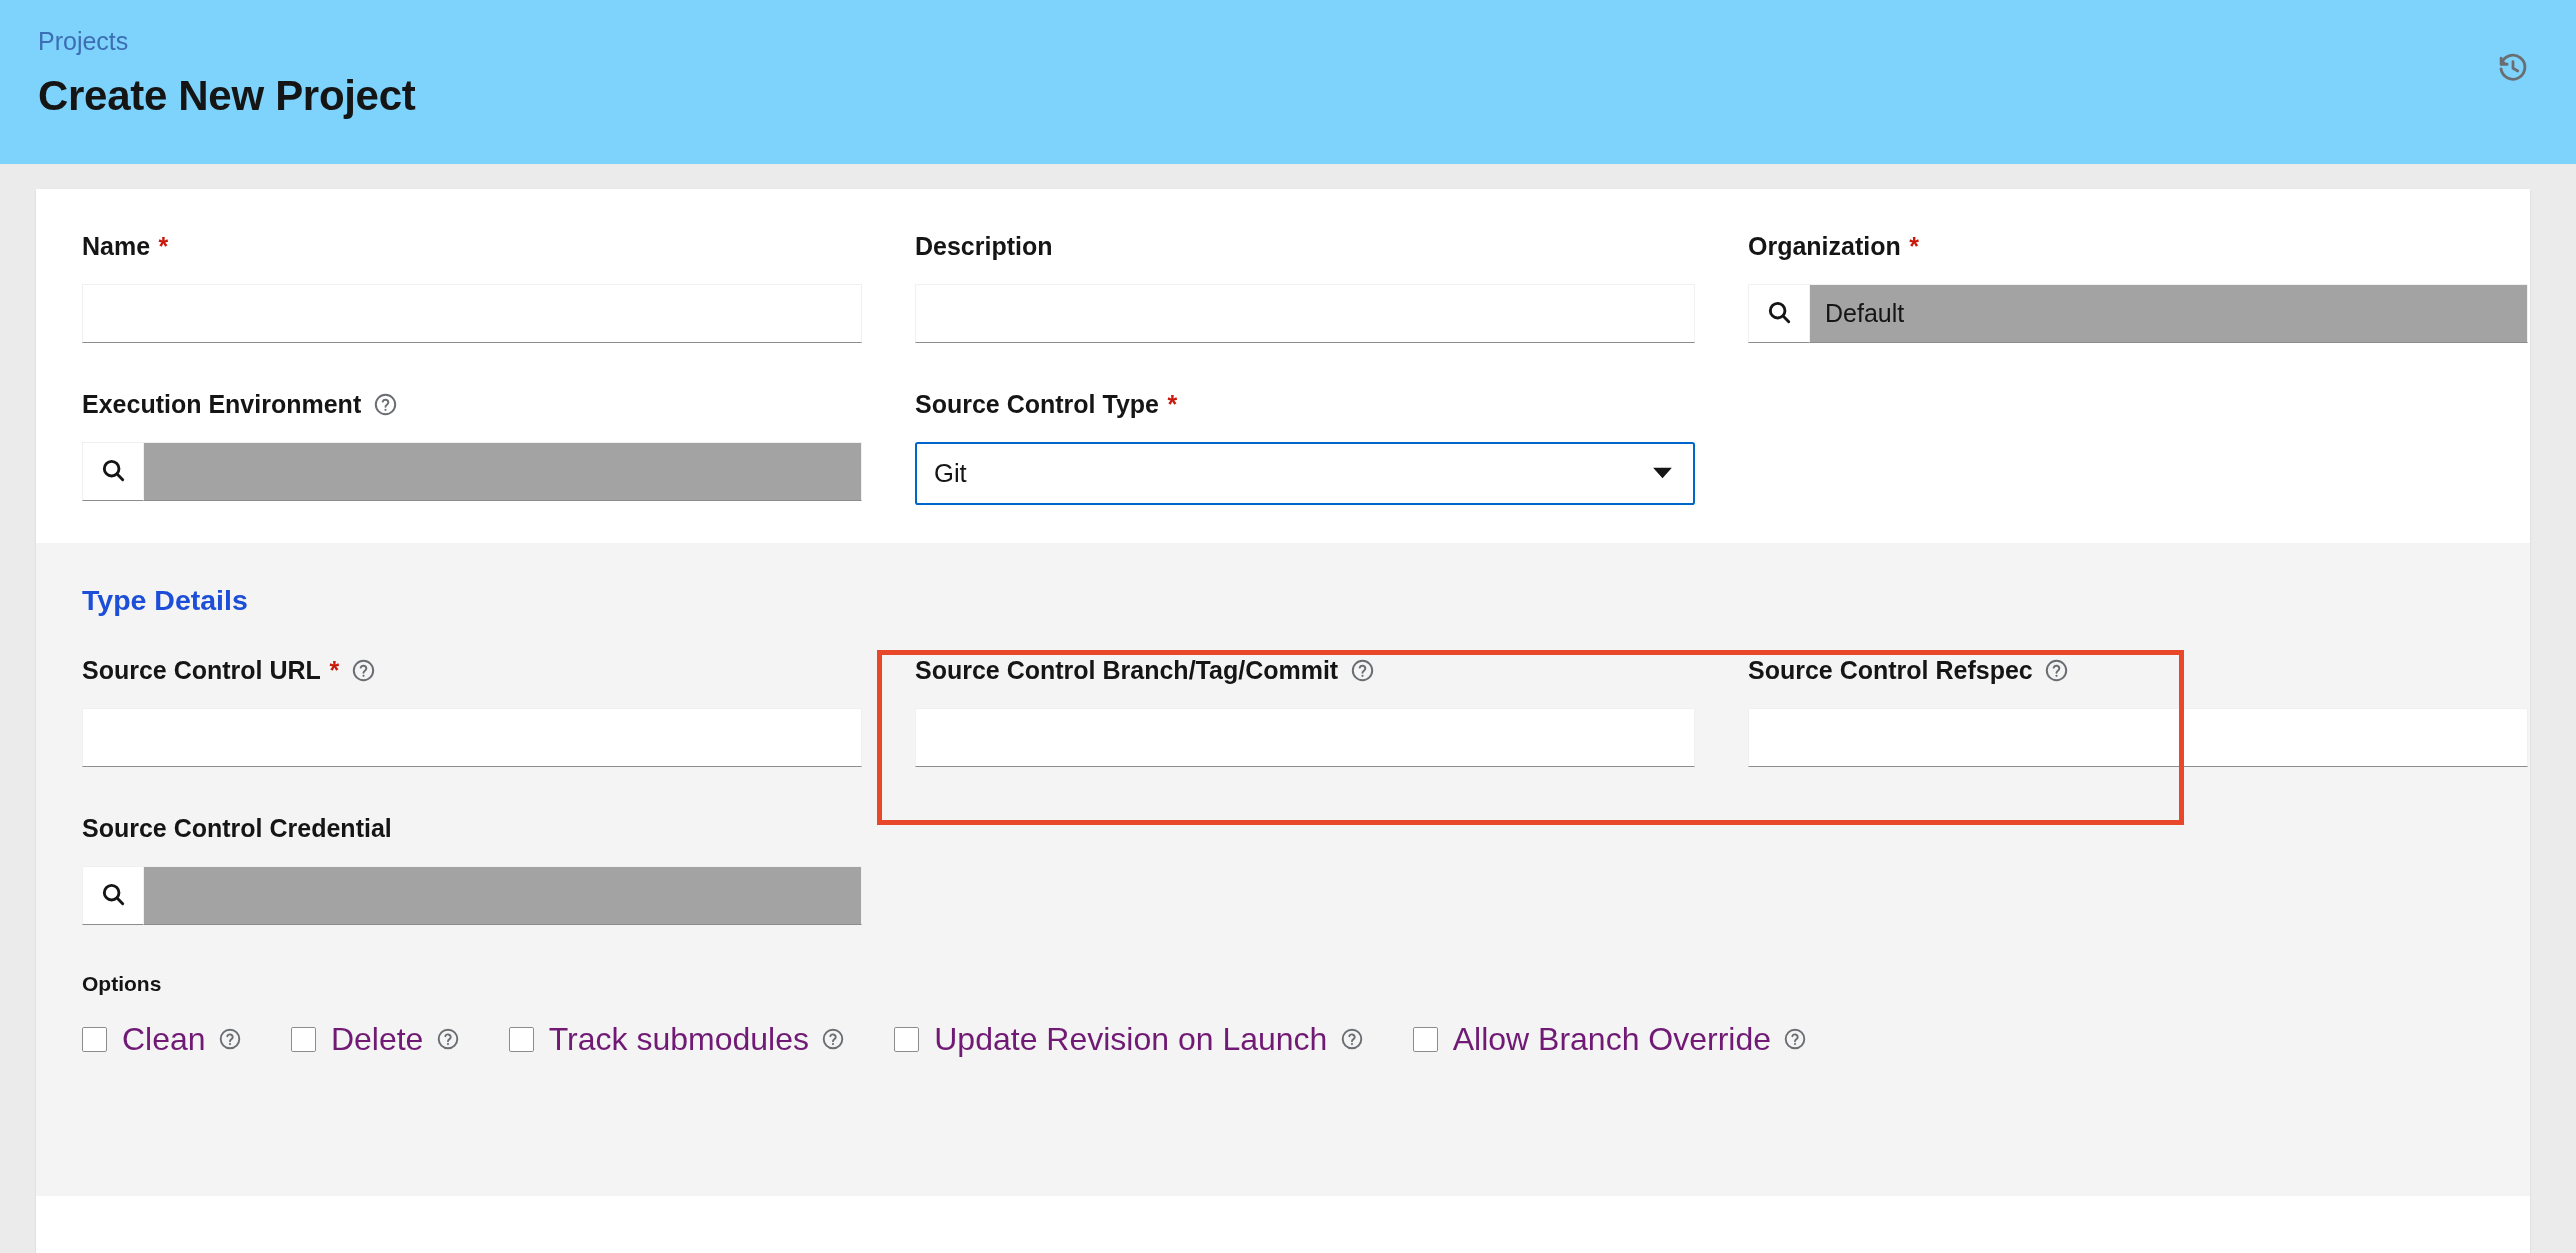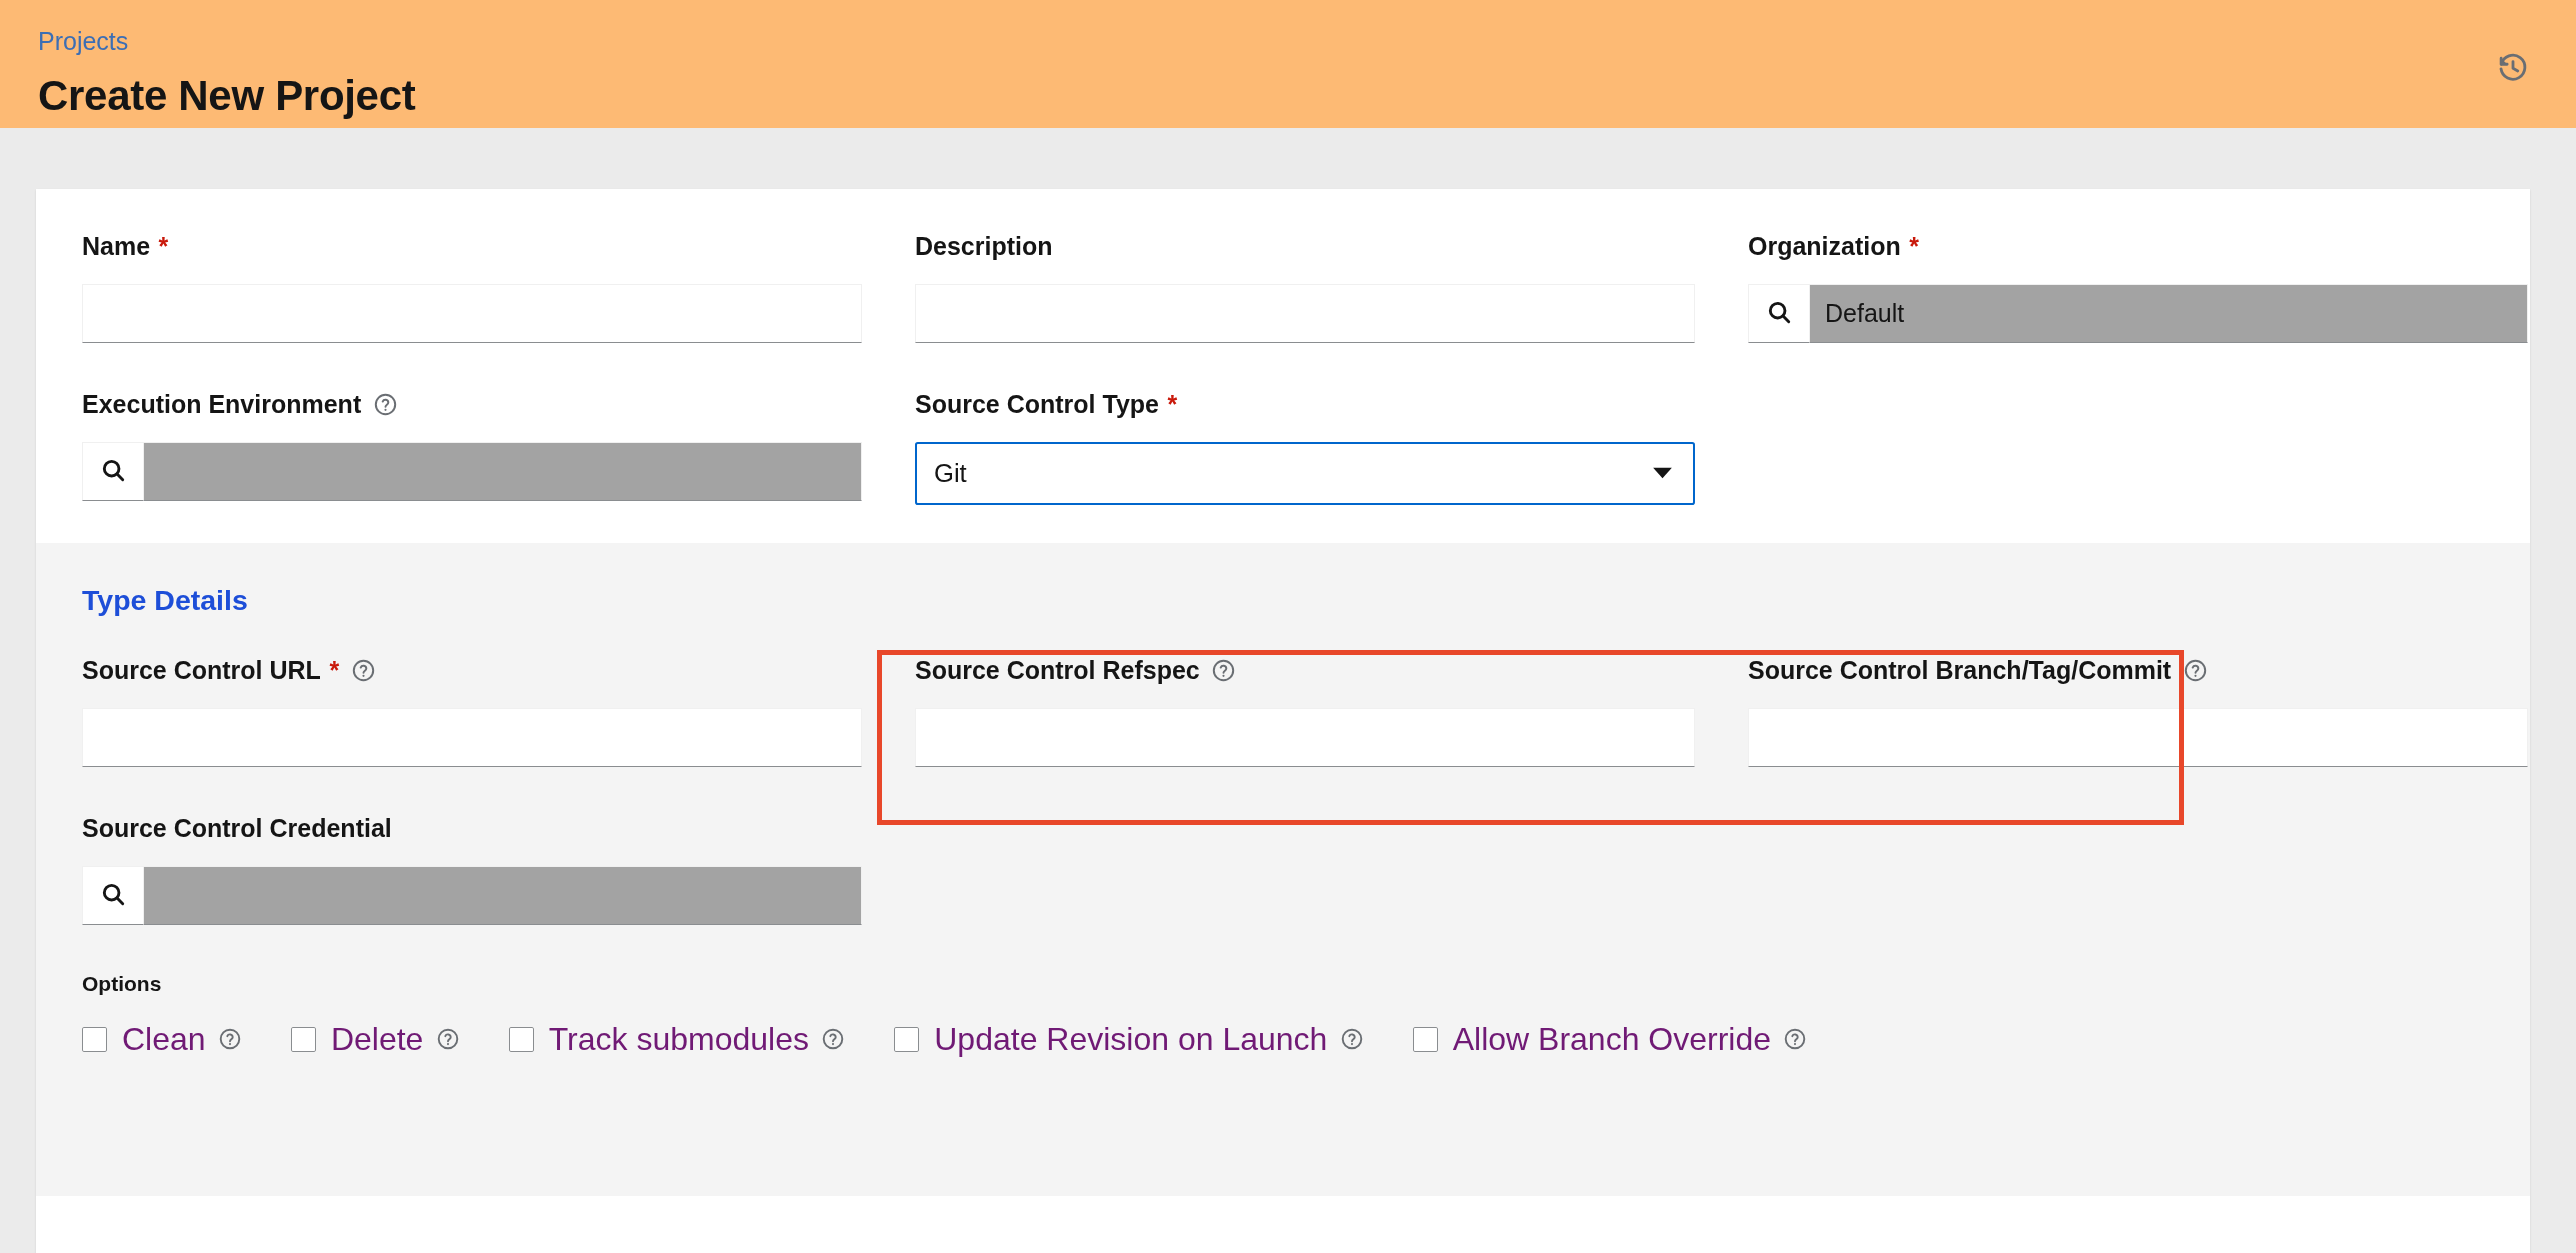--- a/index.html
+++ b/index.html
@@ -10,22 +10,22 @@
     background: #ebebeb;
     font-family: "Liberation Sans", sans-serif;
     overflow: hidden;
   }
 
   
   .page-header {
     position: absolute;
     left: 0; top: 0;
     width: 2576px;
-    height: 128px;
-    background: #fdba74;
+    height: 164px;
+    background: #7dd3fc;
     padding: 25px 38px 0 38px;
   }
   .breadcrumb {
     font-size: 25px;
     color: #3c6eb4;
     line-height: 32px;
     cursor: pointer;
   }
   .page-title {
     margin-top: 12px;
@@ -359,35 +359,35 @@
               <path d="M9.3 9.2a2.8 2.8 0 0 1 5.4 1c0 1.9-2.7 2.2-2.7 4" stroke-linecap="round"></path>
               <circle cx="12" cy="17.1" r="1.05" fill="#6a6e73" stroke="none"></circle>
             </svg>
           </span>
         </div>
         <input class="txt-input" type="text" value="" style="">
       </div>
 
       <div class="field">
         <div class="field-label">
+          <span>Source Control Branch/Tag/Commit</span>
+          <span class="help-icon">
+            <svg width="25" height="25" viewBox="0 0 24 24" fill="none" stroke="#6a6e73" stroke-width="1.9">
+              <circle cx="12" cy="12" r="9.3"></circle>
+              <path d="M9.3 9.2a2.8 2.8 0 0 1 5.4 1c0 1.9-2.7 2.2-2.7 4" stroke-linecap="round"></path>
+              <circle cx="12" cy="17.1" r="1.05" fill="#6a6e73" stroke="none"></circle>
+            </svg>
+          </span>
+        </div>
+        <input class="txt-input" type="text" value="" style="">
+      </div>
+
+      <div class="field">
+        <div class="field-label">
           <span>Source Control Refspec</span>
-          <span class="help-icon">
-            <svg width="25" height="25" viewBox="0 0 24 24" fill="none" stroke="#6a6e73" stroke-width="1.9">
-              <circle cx="12" cy="12" r="9.3"></circle>
-              <path d="M9.3 9.2a2.8 2.8 0 0 1 5.4 1c0 1.9-2.7 2.2-2.7 4" stroke-linecap="round"></path>
-              <circle cx="12" cy="17.1" r="1.05" fill="#6a6e73" stroke="none"></circle>
-            </svg>
-          </span>
-        </div>
-        <input class="txt-input" type="text" value="" style="">
-      </div>
-
-      <div class="field">
-        <div class="field-label">
-          <span>Source Control Branch/Tag/Commit</span>
           <span class="help-icon">
             <svg width="25" height="25" viewBox="0 0 24 24" fill="none" stroke="#6a6e73" stroke-width="1.9">
               <circle cx="12" cy="12" r="9.3"></circle>
               <path d="M9.3 9.2a2.8 2.8 0 0 1 5.4 1c0 1.9-2.7 2.2-2.7 4" stroke-linecap="round"></path>
               <circle cx="12" cy="17.1" r="1.05" fill="#6a6e73" stroke="none"></circle>
             </svg>
           </span>
         </div>
         <input class="txt-input" type="text" value="" style="">
       </div>

